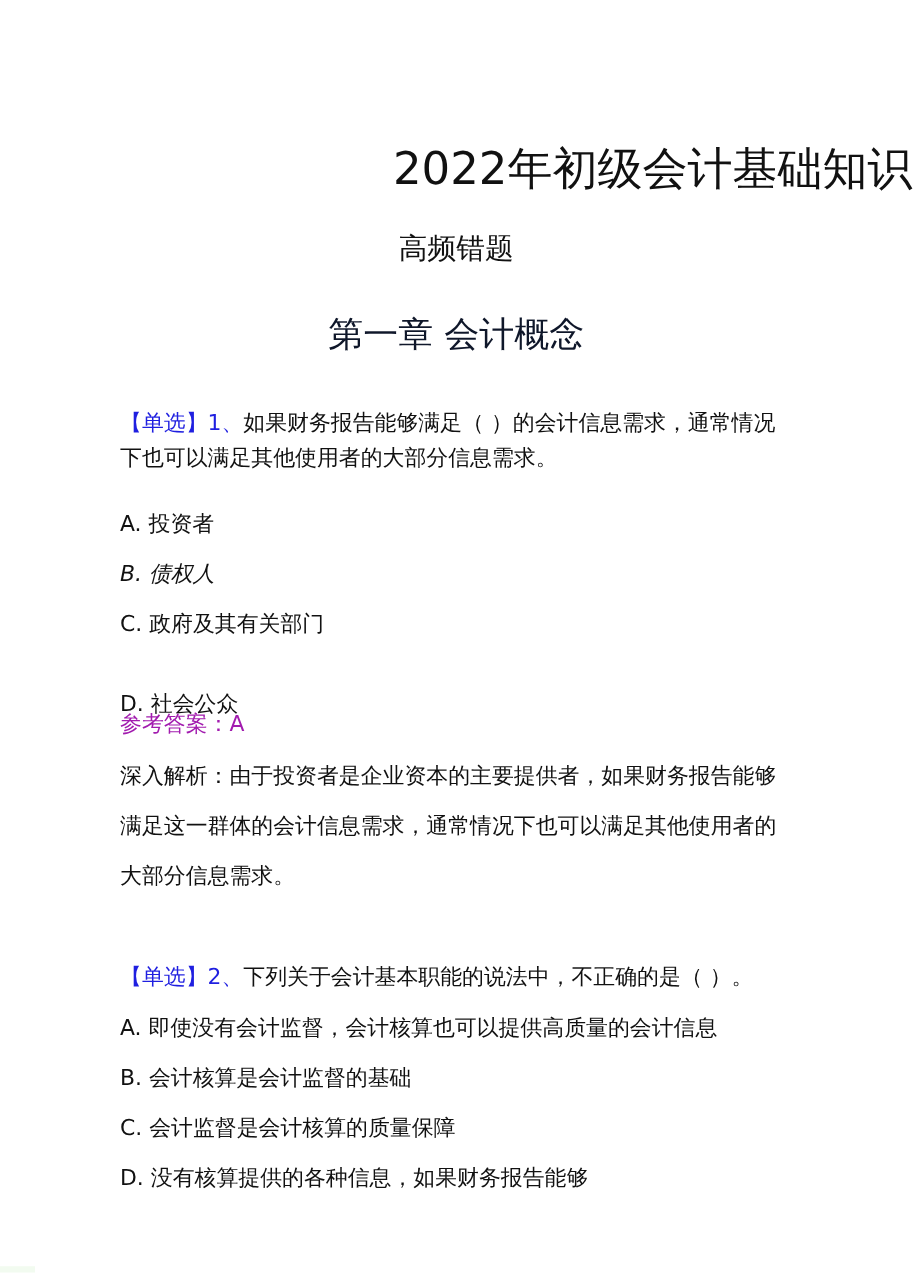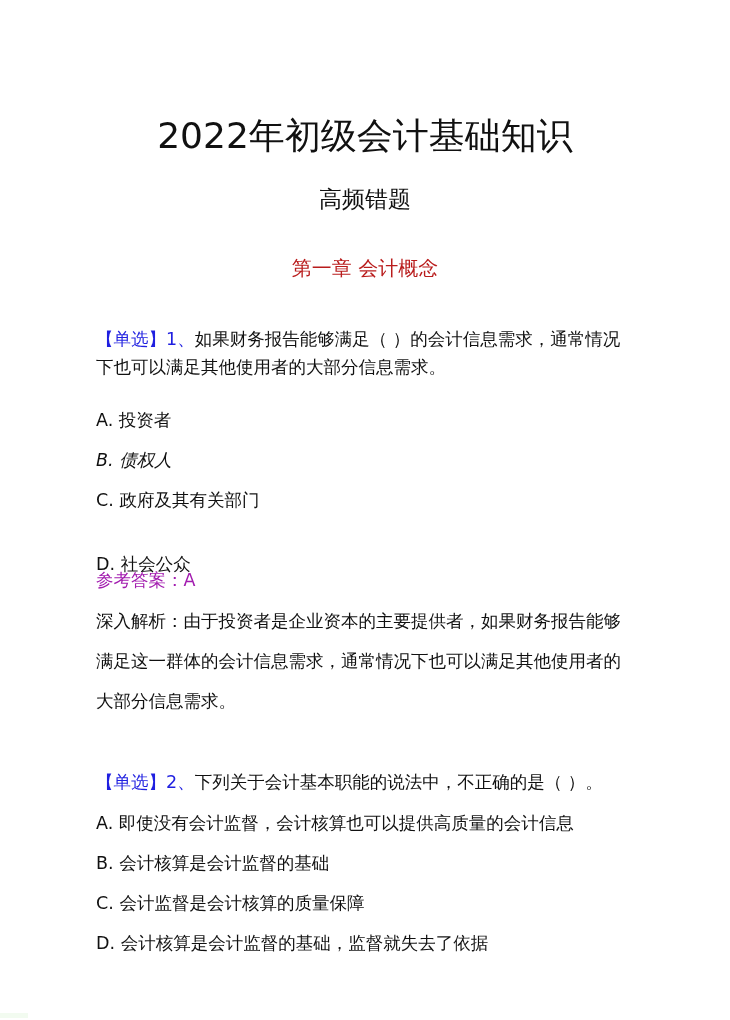--- a/index.html
+++ b/index.html
@@ -4,29 +4,29 @@
 <style>
   html, body { margin: 0; padding: 0; background: #ffffff; }
   body {
     width: 730px; height: 1020px; position: relative; overflow: hidden;
     font-family: "DejaVu Sans", "Liberation Sans", sans-serif;
     color: #111111;
   }
   .page { position: absolute; left: 0; top: 0; width: 730px; height: 1020px; }
   .title {
     position: absolute; left: 0; width: 730px; top: 112px;
-    text-align: center; font-size: 36px; line-height: 48px; color: #111;
+    text-align: right; font-size: 36px; line-height: 48px; color: #111;
   }
   .subtitle {
     position: absolute; left: 0; width: 730px; top: 180px;
     text-align: center; font-size: 23px; line-height: 38px; color: #111;
   }
   .chapter {
     position: absolute; left: 0; width: 730px; top: 252px;
-    text-align: center; font-size: 20px; line-height: 32px; color: #b91c1c;
+    text-align: center; font-size: 28px; line-height: 32px; color: #0f172a;
   }
   .line {
     position: absolute; left: 96px; font-size: 17.5px; line-height: 26px;
     white-space: nowrap; color: #111;
   }
   .tag { color: #1f1fe0; }
   .answer { color: #a21caf; }
   .corner-mark {
     position: absolute; left: 0; top: 1013px; width: 28px; height: 5px;
     background: #f2fbf0;
@@ -80,17 +80,17 @@
   <div class="line" style="top:810px;">
     <span>A.</span>
     <span>即使没有会计监督，会计核算也可以提供高质量的会计信息</span>
   </div>
   <div class="line" style="top:890px;">
     <span>C.</span>
     <span>会计监督是会计核算的质量保障</span>
   </div>
   <div class="line" style="top:930px;">
     <span>D.</span>
-    <span>会计核算是会计监督的基础，监督就失去了依据</span>
+    <span>没有核算提供的各种信息，如果财务报告能够</span>
   </div>
 
   <div class="corner-mark"></div>
 </div>
 
 </body></html>

